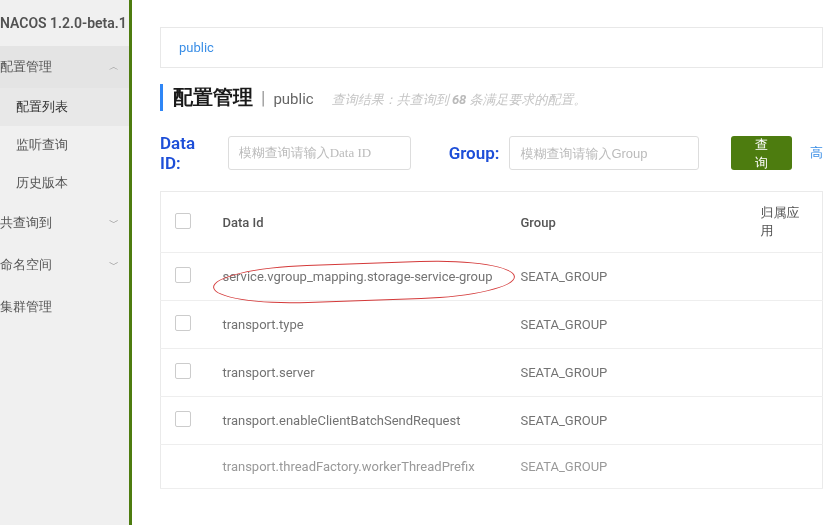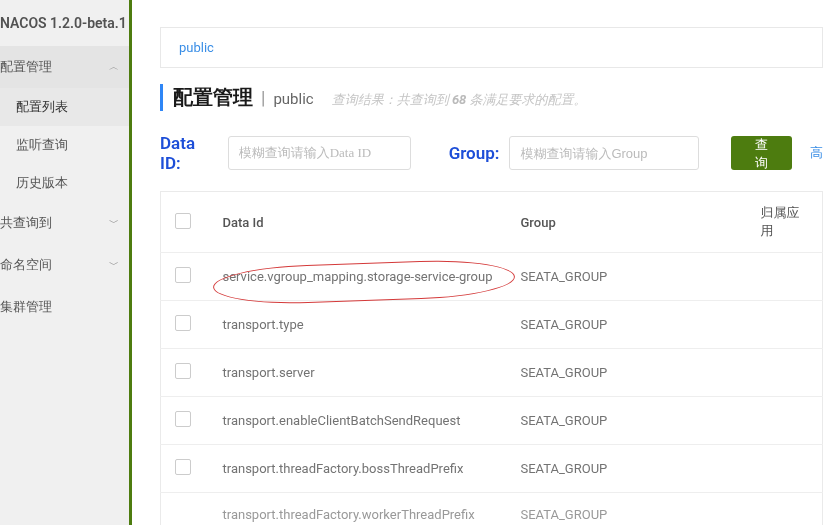--- a/index.html
+++ b/index.html
@@ -139,26 +139,20 @@
             <td>transport.server</td>
             <td>SEATA_GROUP</td>
             <td></td>
           </tr>
           <tr>
             <td class="col-ck"><span class="ck"></span></td>
             <td>transport.enableClientBatchSendRequest</td>
             <td>SEATA_GROUP</td>
             <td></td>
           </tr>
-          <tr>
-            <td class="col-ck"><span class="ck"></span></td>
-            <td>transport.threadFactory.bossThreadPrefix</td>
-            <td>SEATA_GROUP</td>
-            <td></td>
-          </tr>
           <tr class="partial-row">
             <td class="col-ck"></td>
             <td>transport.threadFactory.workerThreadPrefix</td>
             <td>SEATA_GROUP</td>
             <td></td>
           </tr>
         </tbody>
     </table>
   </main>
 </div>

